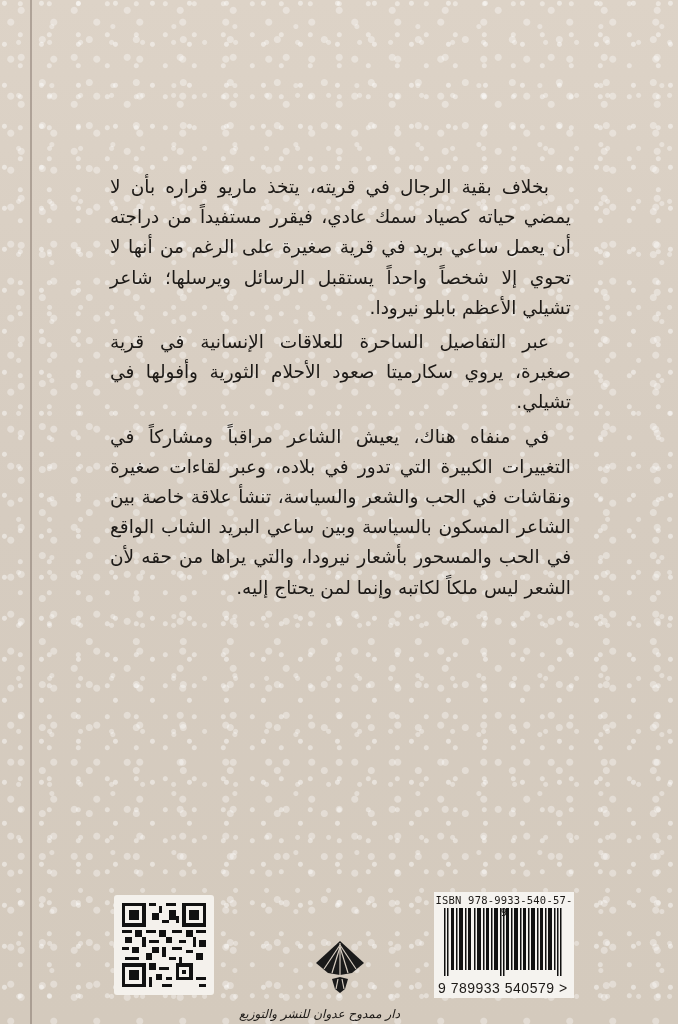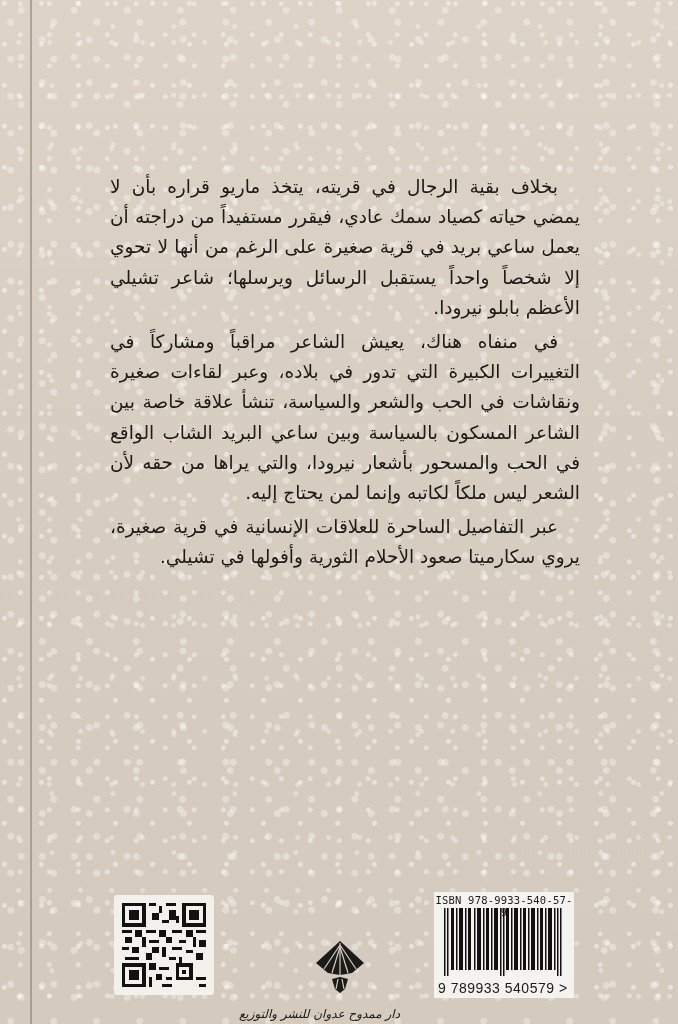--- a/index.html
+++ b/index.html
@@ -21,21 +21,21 @@
     }
     .spine-line {
       position:absolute; left:30px; top:0; width:2px; height:1024px;
       background:rgba(120,105,95,0.45);
     }
     .blurb {
       position:absolute; left:110px; top:172px; width:478px;
       direction:rtl; text-align:justify;
       font-size:18.5px; line-height:30.2px;
     }
-    .blurb p { margin:0 8px 4px 0; text-indent:22px; text-align-last:right; }
+    .blurb p { margin:0 17px 4px 0; text-indent:22px; text-align-last:right; }
     .qr {
       position:absolute; left:114px; top:895px; width:100px; height:100px;
       background:#f4f1ec; border-radius:3px;
     }
     .qr svg { position:absolute; left:8px; top:8px; width:84px; height:84px; }
     .logo {
       position:absolute; left:280px; top:939px; width:120px; height:100px;
     }
     .logo svg { width:56px; height:60px; display:block; margin:0 auto; }
     .logo .pub {
@@ -57,22 +57,22 @@
       letter-spacing:0.5px; white-space:nowrap;
     }
   </style>
 </head>
 <body>
 
 <div class="spine-line"></div>
 
 <div class="blurb">
   <p>بخلاف بقية الرجال في قريته، يتخذ ماريو قراره بأن لا يمضي حياته كصياد سمك عادي، فيقرر مستفيداً من دراجته أن يعمل ساعي بريد في قرية صغيرة على الرغم من أنها لا تحوي إلا شخصاً واحداً يستقبل الرسائل ويرسلها؛ شاعر تشيلي الأعظم بابلو نيرودا.</p>
+  <p>عبر التفاصيل الساحرة للعلاقات الإنسانية في قرية صغيرة، يروي سكارميتا صعود الأحلام الثورية وأفولها في تشيلي.</p>
   <p>في منفاه هناك، يعيش الشاعر مراقباً ومشاركاً في التغييرات الكبيرة التي تدور في بلاده، وعبر لقاءات صغيرة ونقاشات في الحب والشعر والسياسة، تنشأ علاقة خاصة بين الشاعر المسكون بالسياسة وبين ساعي البريد الشاب الواقع في الحب والمسحور بأشعار نيرودا، والتي يراها من حقه لأن الشعر ليس ملكاً لكاتبه وإنما لمن يحتاج إليه.</p>
-  <p>عبر التفاصيل الساحرة للعلاقات الإنسانية في قرية صغيرة، يروي سكارميتا صعود الأحلام الثورية وأفولها في تشيلي.</p>
 </div>
 
 <div class="qr">
   <svg viewBox="0 0 25 25" shape-rendering="crispEdges">
     <rect x="0" y="0" width="7" height="7" fill="#111"></rect>
       <rect x="1" y="1" width="5" height="5" fill="#f4f1ec"></rect>
       <rect x="2" y="2" width="3" height="3" fill="#111"></rect>
     <rect x="18" y="0" width="7" height="7" fill="#111"></rect>
       <rect x="19" y="1" width="5" height="5" fill="#f4f1ec"></rect>
       <rect x="20" y="2" width="3" height="3" fill="#111"></rect>

